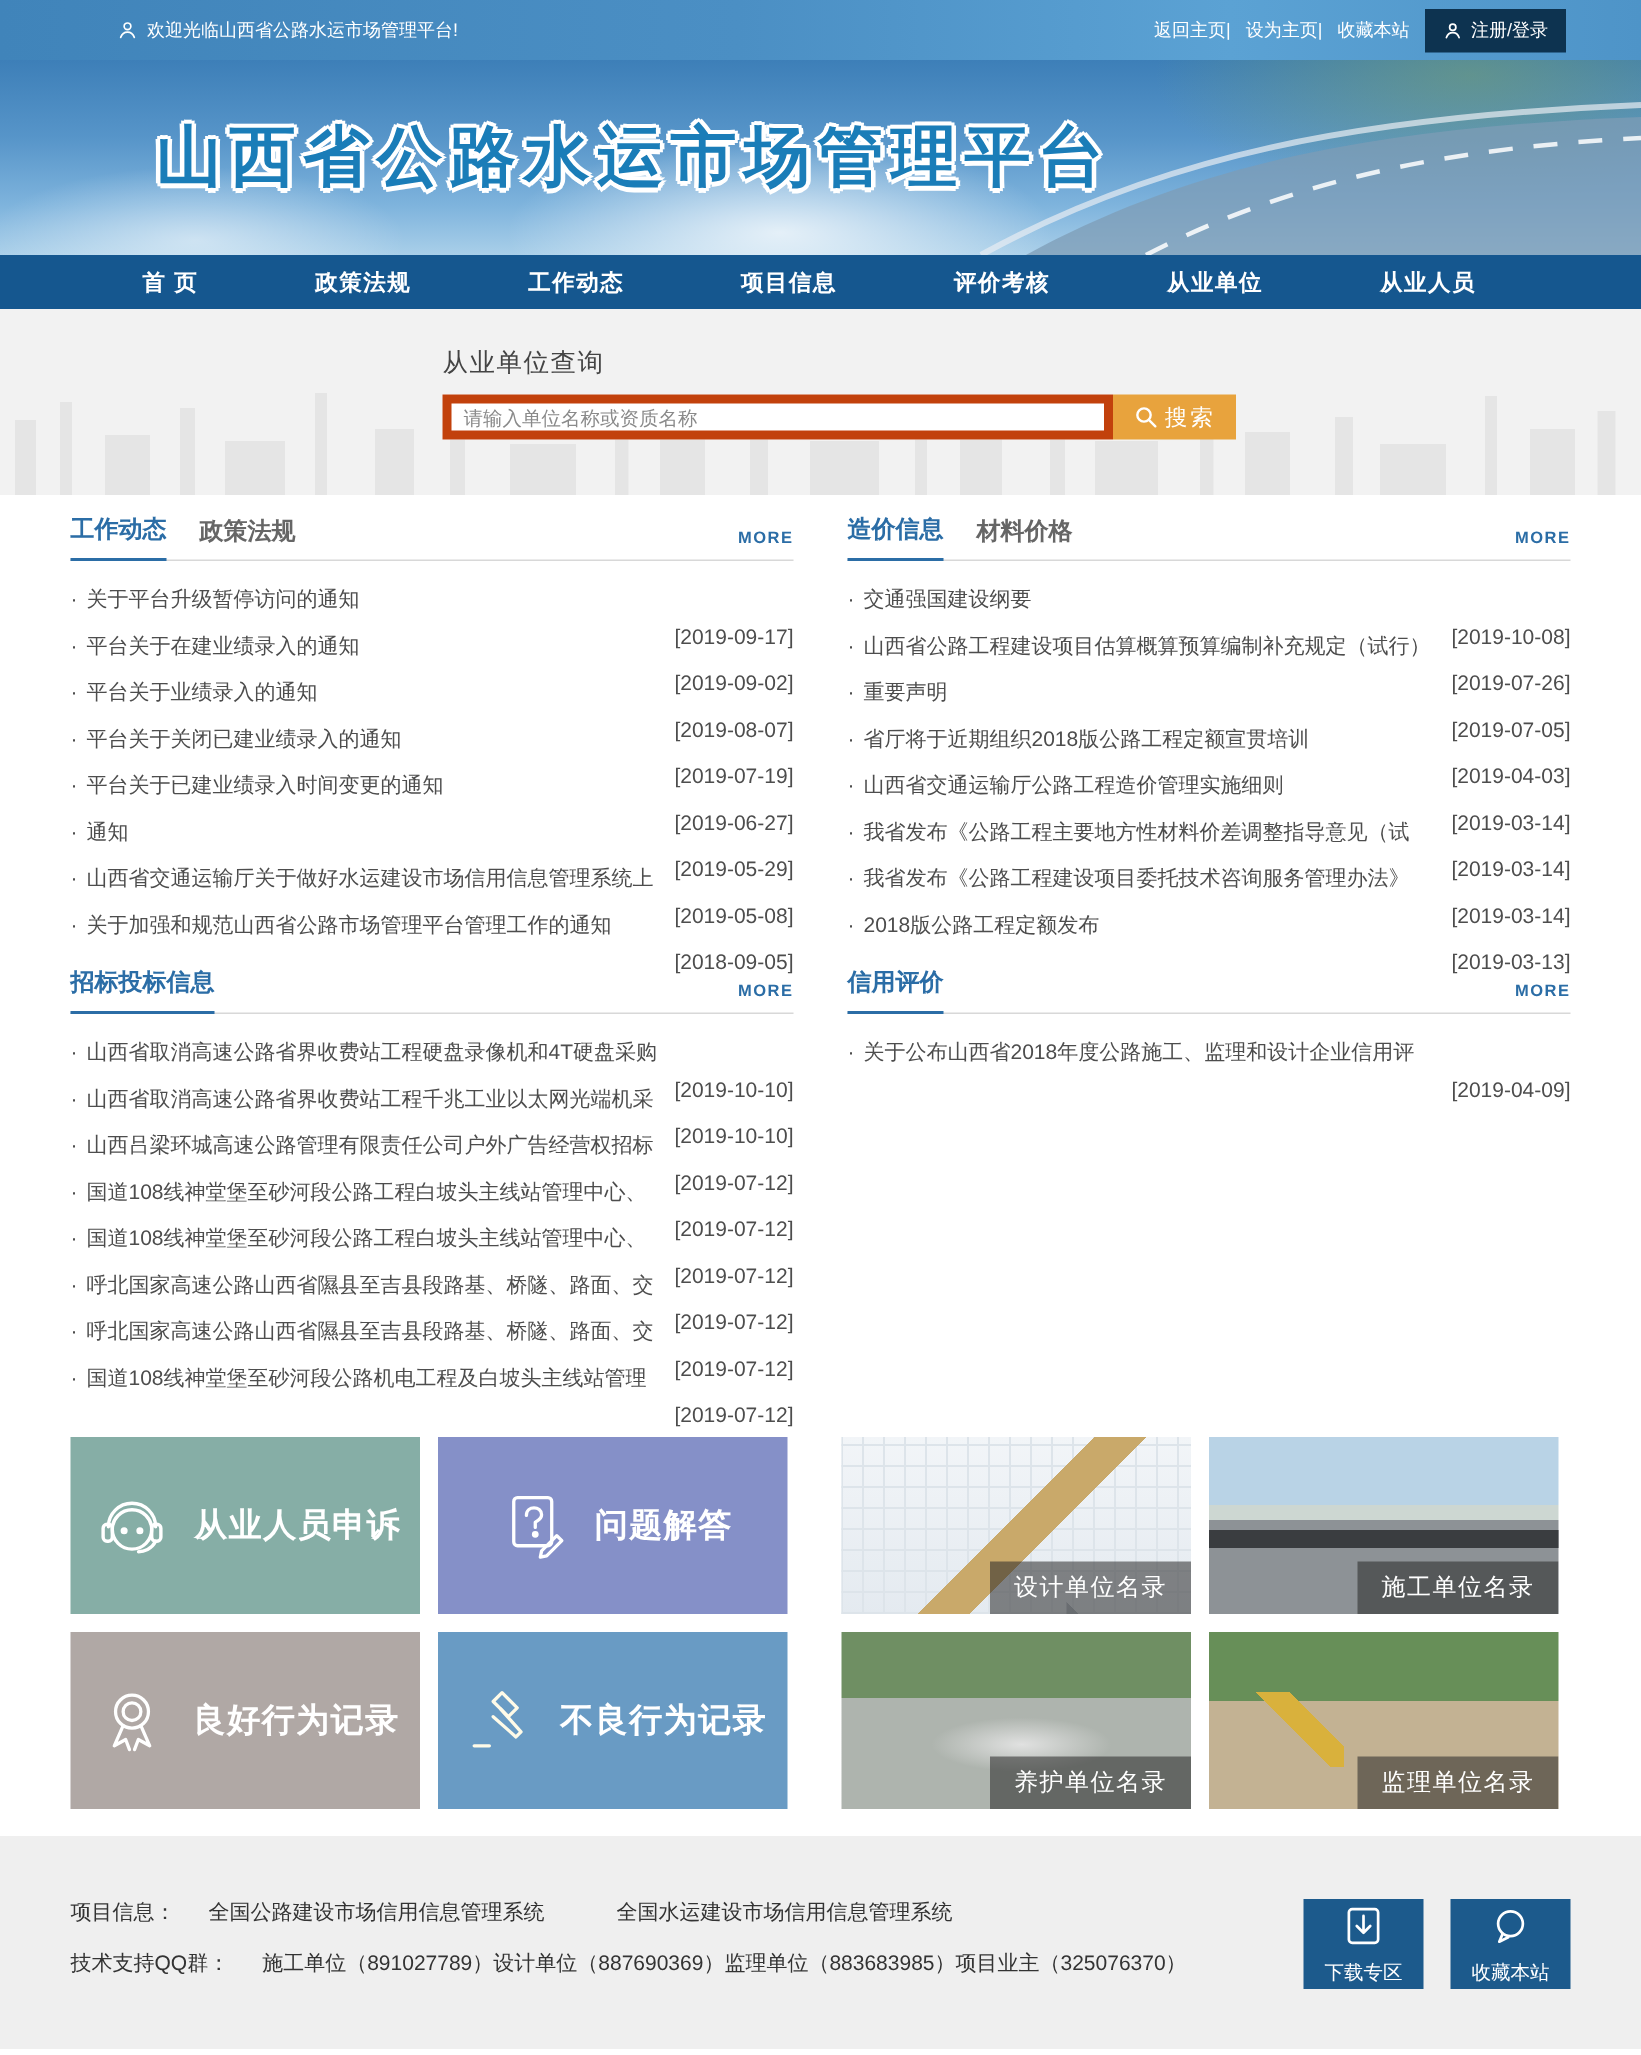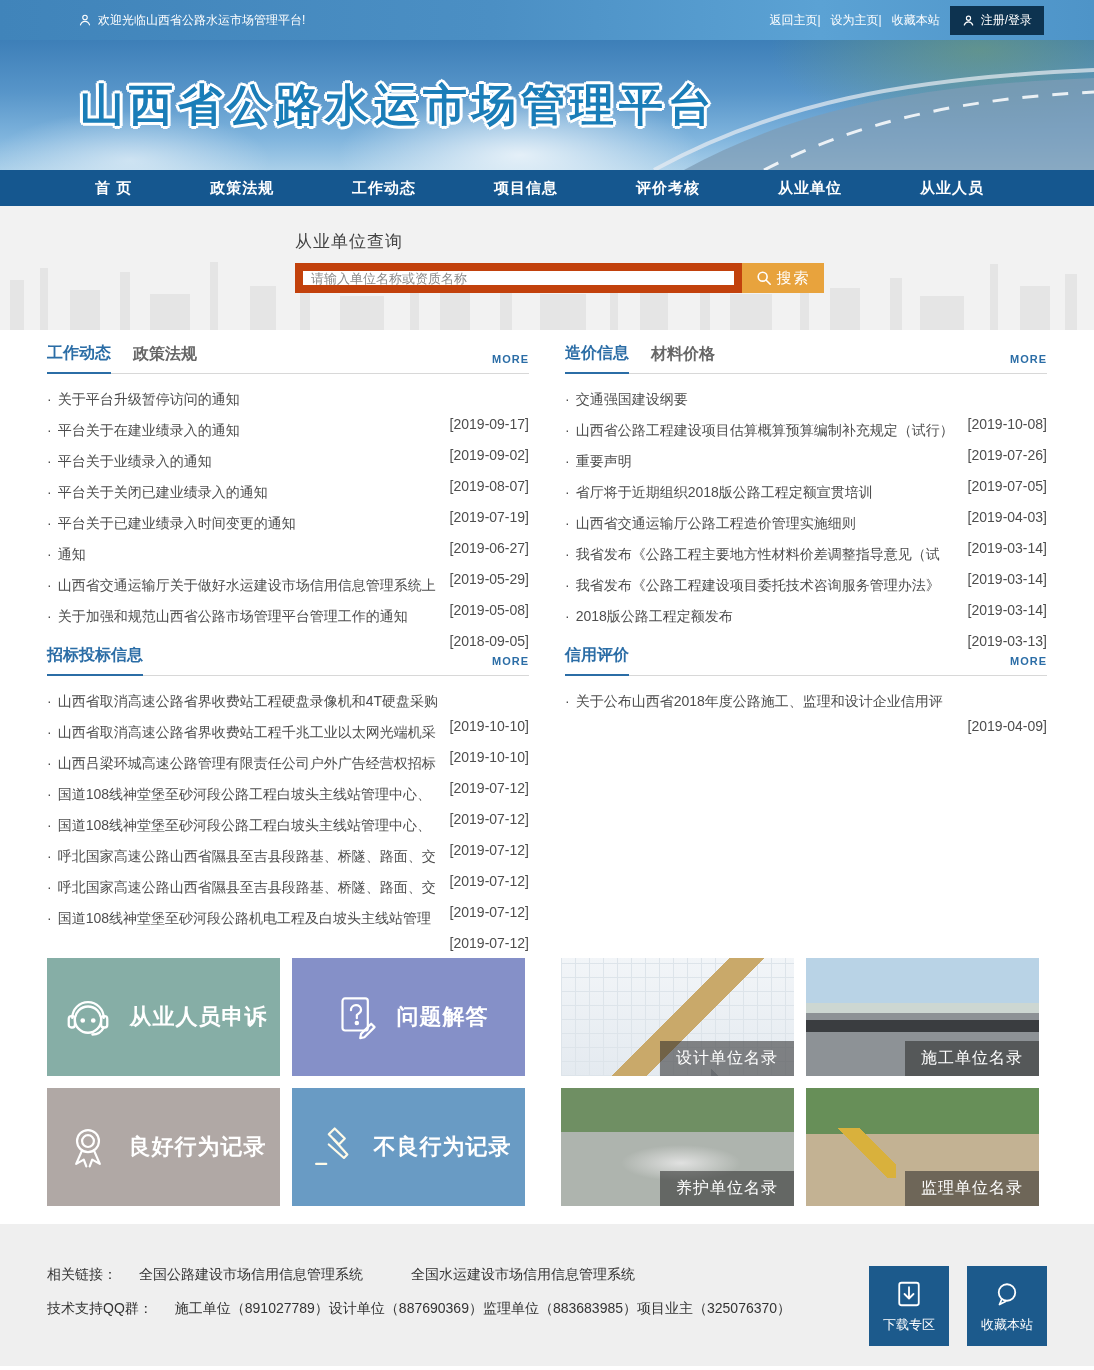--- a/index.html
+++ b/index.html
@@ -28,41 +28,41 @@
   .banner {
     position:relative; height:130px; overflow:hidden;
     background:
       radial-gradient(ellipse 260px 90px at 520px 115px, rgba(255,255,255,.75), rgba(255,255,255,0) 70%),
       radial-gradient(ellipse 200px 70px at 130px 120px, rgba(255,255,255,.5), rgba(255,255,255,0) 70%),
       radial-gradient(ellipse 300px 120px at 980px 10px, rgba(122,160,107,.55), rgba(122,160,107,0) 70%),
       linear-gradient(180deg,#3d7fb8 0%,#5795c9 40%,#7fb4dd 75%,#a9cfe9 100%);
   }
   .banner-road { position:absolute; right:0; bottom:0; }
   .site-title {
-    position:absolute; left:80px; top:50%; transform:translateY(-50%);
+    position:absolute; left:104px; top:50%; transform:translateY(-50%);
     font-size:44px; font-weight:bold; letter-spacing:5px; color:#1a7db8; white-space:nowrap;
     text-shadow:-2px -2px 0 #fff,2px -2px 0 #fff,-2px 2px 0 #fff,2px 2px 0 #fff,
                  0 -3px 0 #fff,0 3px 0 #fff,-3px 0 0 #fff,3px 0 0 #fff;
   }
   .mainnav {
     height:36px; background:#15578f; display:flex; align-items:center;
     justify-content:space-between; padding:0 110px 0 95px;
   }
   .mainnav a { color:#fff; font-size:15px; font-weight:bold; letter-spacing:1px; }
 
   
   .searchband {
     position:relative; height:124px; background:#f2f2f2; overflow:hidden;
   }
   .skyline { position:absolute; left:0; bottom:0; width:100%; height:80px; opacity:.55; }
   .search-inner { position:relative; width:1000px; margin:0 auto; padding-left:248px; padding-top:24px; }
   .search-label { font-size:17px; color:#444; margin-bottom:10px; letter-spacing:1px; }
   .search-row { display:flex; }
   .search-input {
-    width:447px; height:30px; border:8px solid #c2410c; background:#fff;
+    width:447px; height:30px; border:6px solid #c2410c; background:#fff;
     font-size:13px; color:#555; padding:0 8px; outline:none; font-family:inherit;
   }
   .search-input::placeholder { color:#8a8a8a; }
   .search-btn {
     width:82px; height:30px; background:#e8a33d; border:none; color:#fff;
     font-size:15px; display:flex; align-items:center; justify-content:center; gap:5px;
     cursor:pointer; font-family:inherit; letter-spacing:2px;
   }
 
   
@@ -123,21 +123,21 @@
 
   
   .footer { background:#efefef; height:142px; margin-top:18px; }
   .footer-inner { width:1000px; margin:0 auto; display:flex; justify-content:space-between; padding-top:42px; }
   .fl-row { display:flex; align-items:center; font-size:14px; color:#333; }
   .fl-row + .fl-row { margin-top:16px; }
   .fl-label { margin-right:22px; }
   .fl-link { margin-right:48px; color:#333; }
   .fbtns { display:flex; gap:18px; }
   .fbtn {
-    width:80px; height:80px; background:#1c5a8c; border:none; color:#fff; cursor:pointer;
+    width:80px; height:60px; background:#1c5a8c; border:none; color:#fff; cursor:pointer;
     display:flex; flex-direction:column; align-items:center; justify-content:center; gap:7px;
     font-size:13px; font-family:inherit;
   }
   svg.ic { display:block; }
 </style>
 </head>
 <body>
 
 <header class="hero">
   <div class="topbar">
@@ -426,21 +426,21 @@
         <span class="caption">监理单位名录</span>
       </div>
     </div>
   </div>
 </main>
 
 <footer class="footer">
   <div class="footer-inner">
     <div>
       <div class="fl-row">
-        <span class="fl-label">相关链接：</span>
+        <span class="fl-label">项目信息：</span>
         <a class="fl-link">全国公路建设市场信用信息管理系统</a>
         <a class="fl-link">全国水运建设市场信用信息管理系统</a>
       </div>
       <div class="fl-row">
         <span class="fl-label">技术支持QQ群：</span>
         <span>施工单位（891027789）设计单位（887690369）监理单位（883683985）项目业主（325076370）</span>
       </div>
     </div>
     <div class="fbtns">
       <button class="fbtn">

